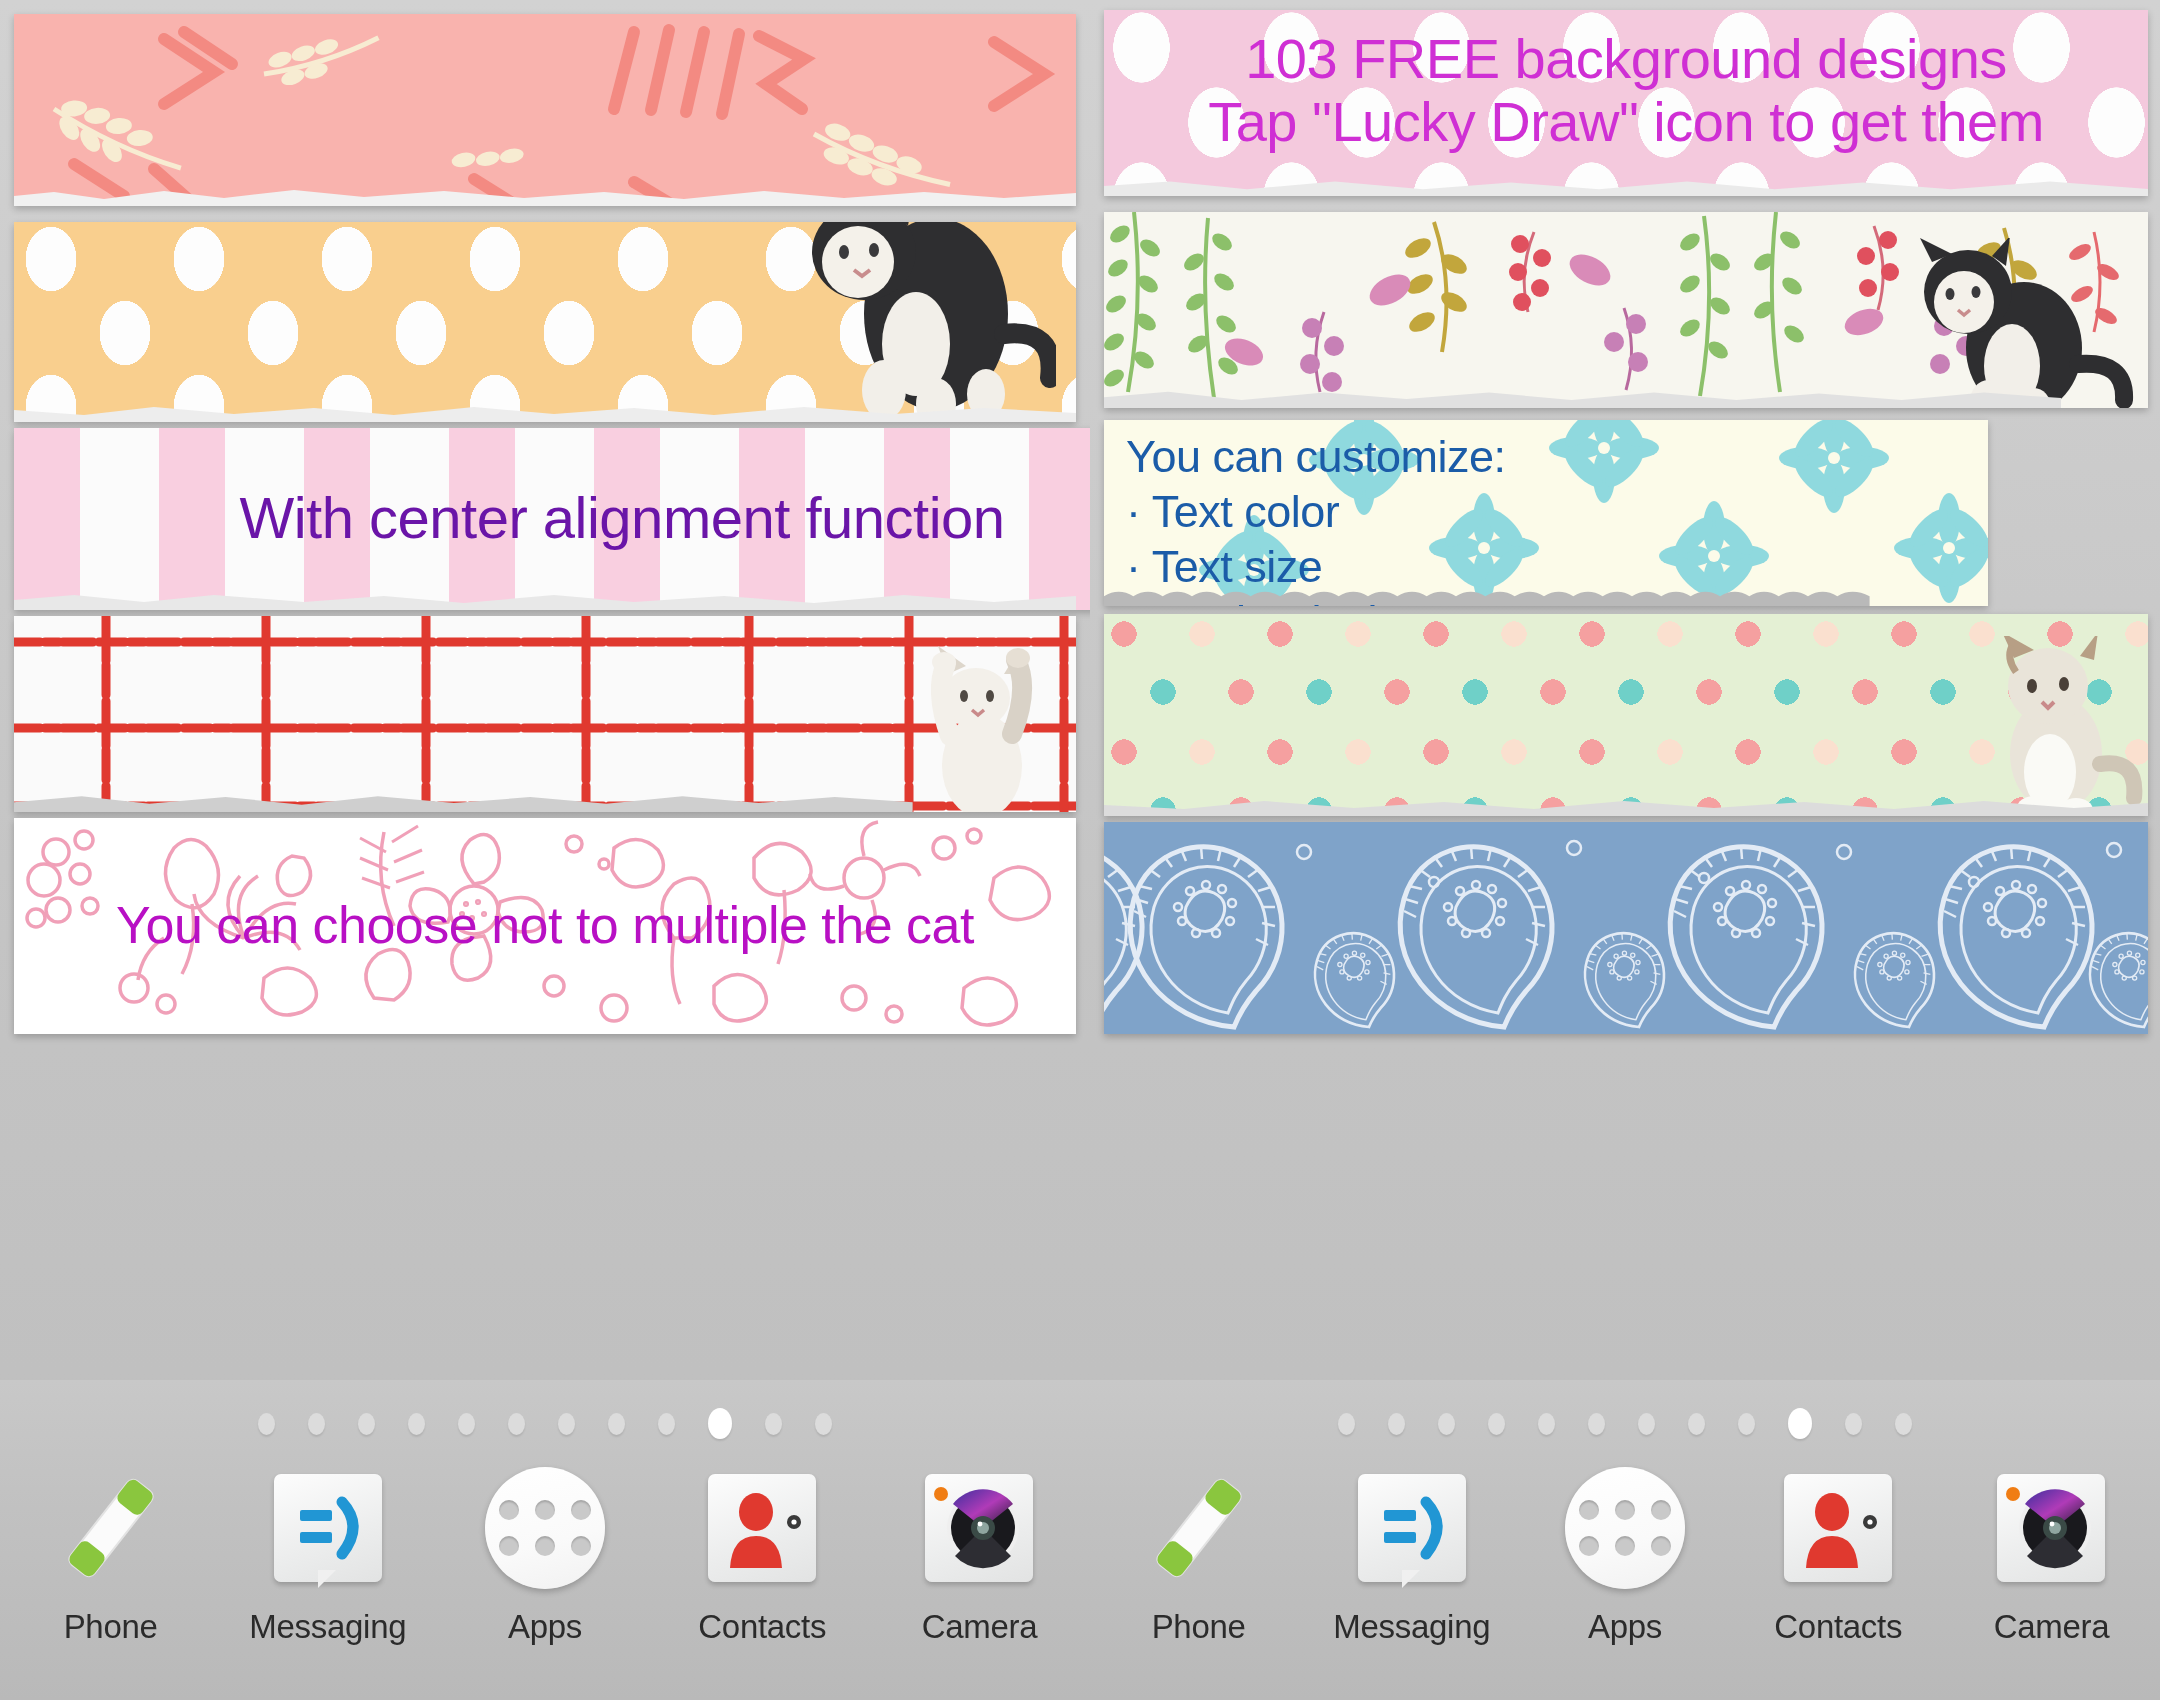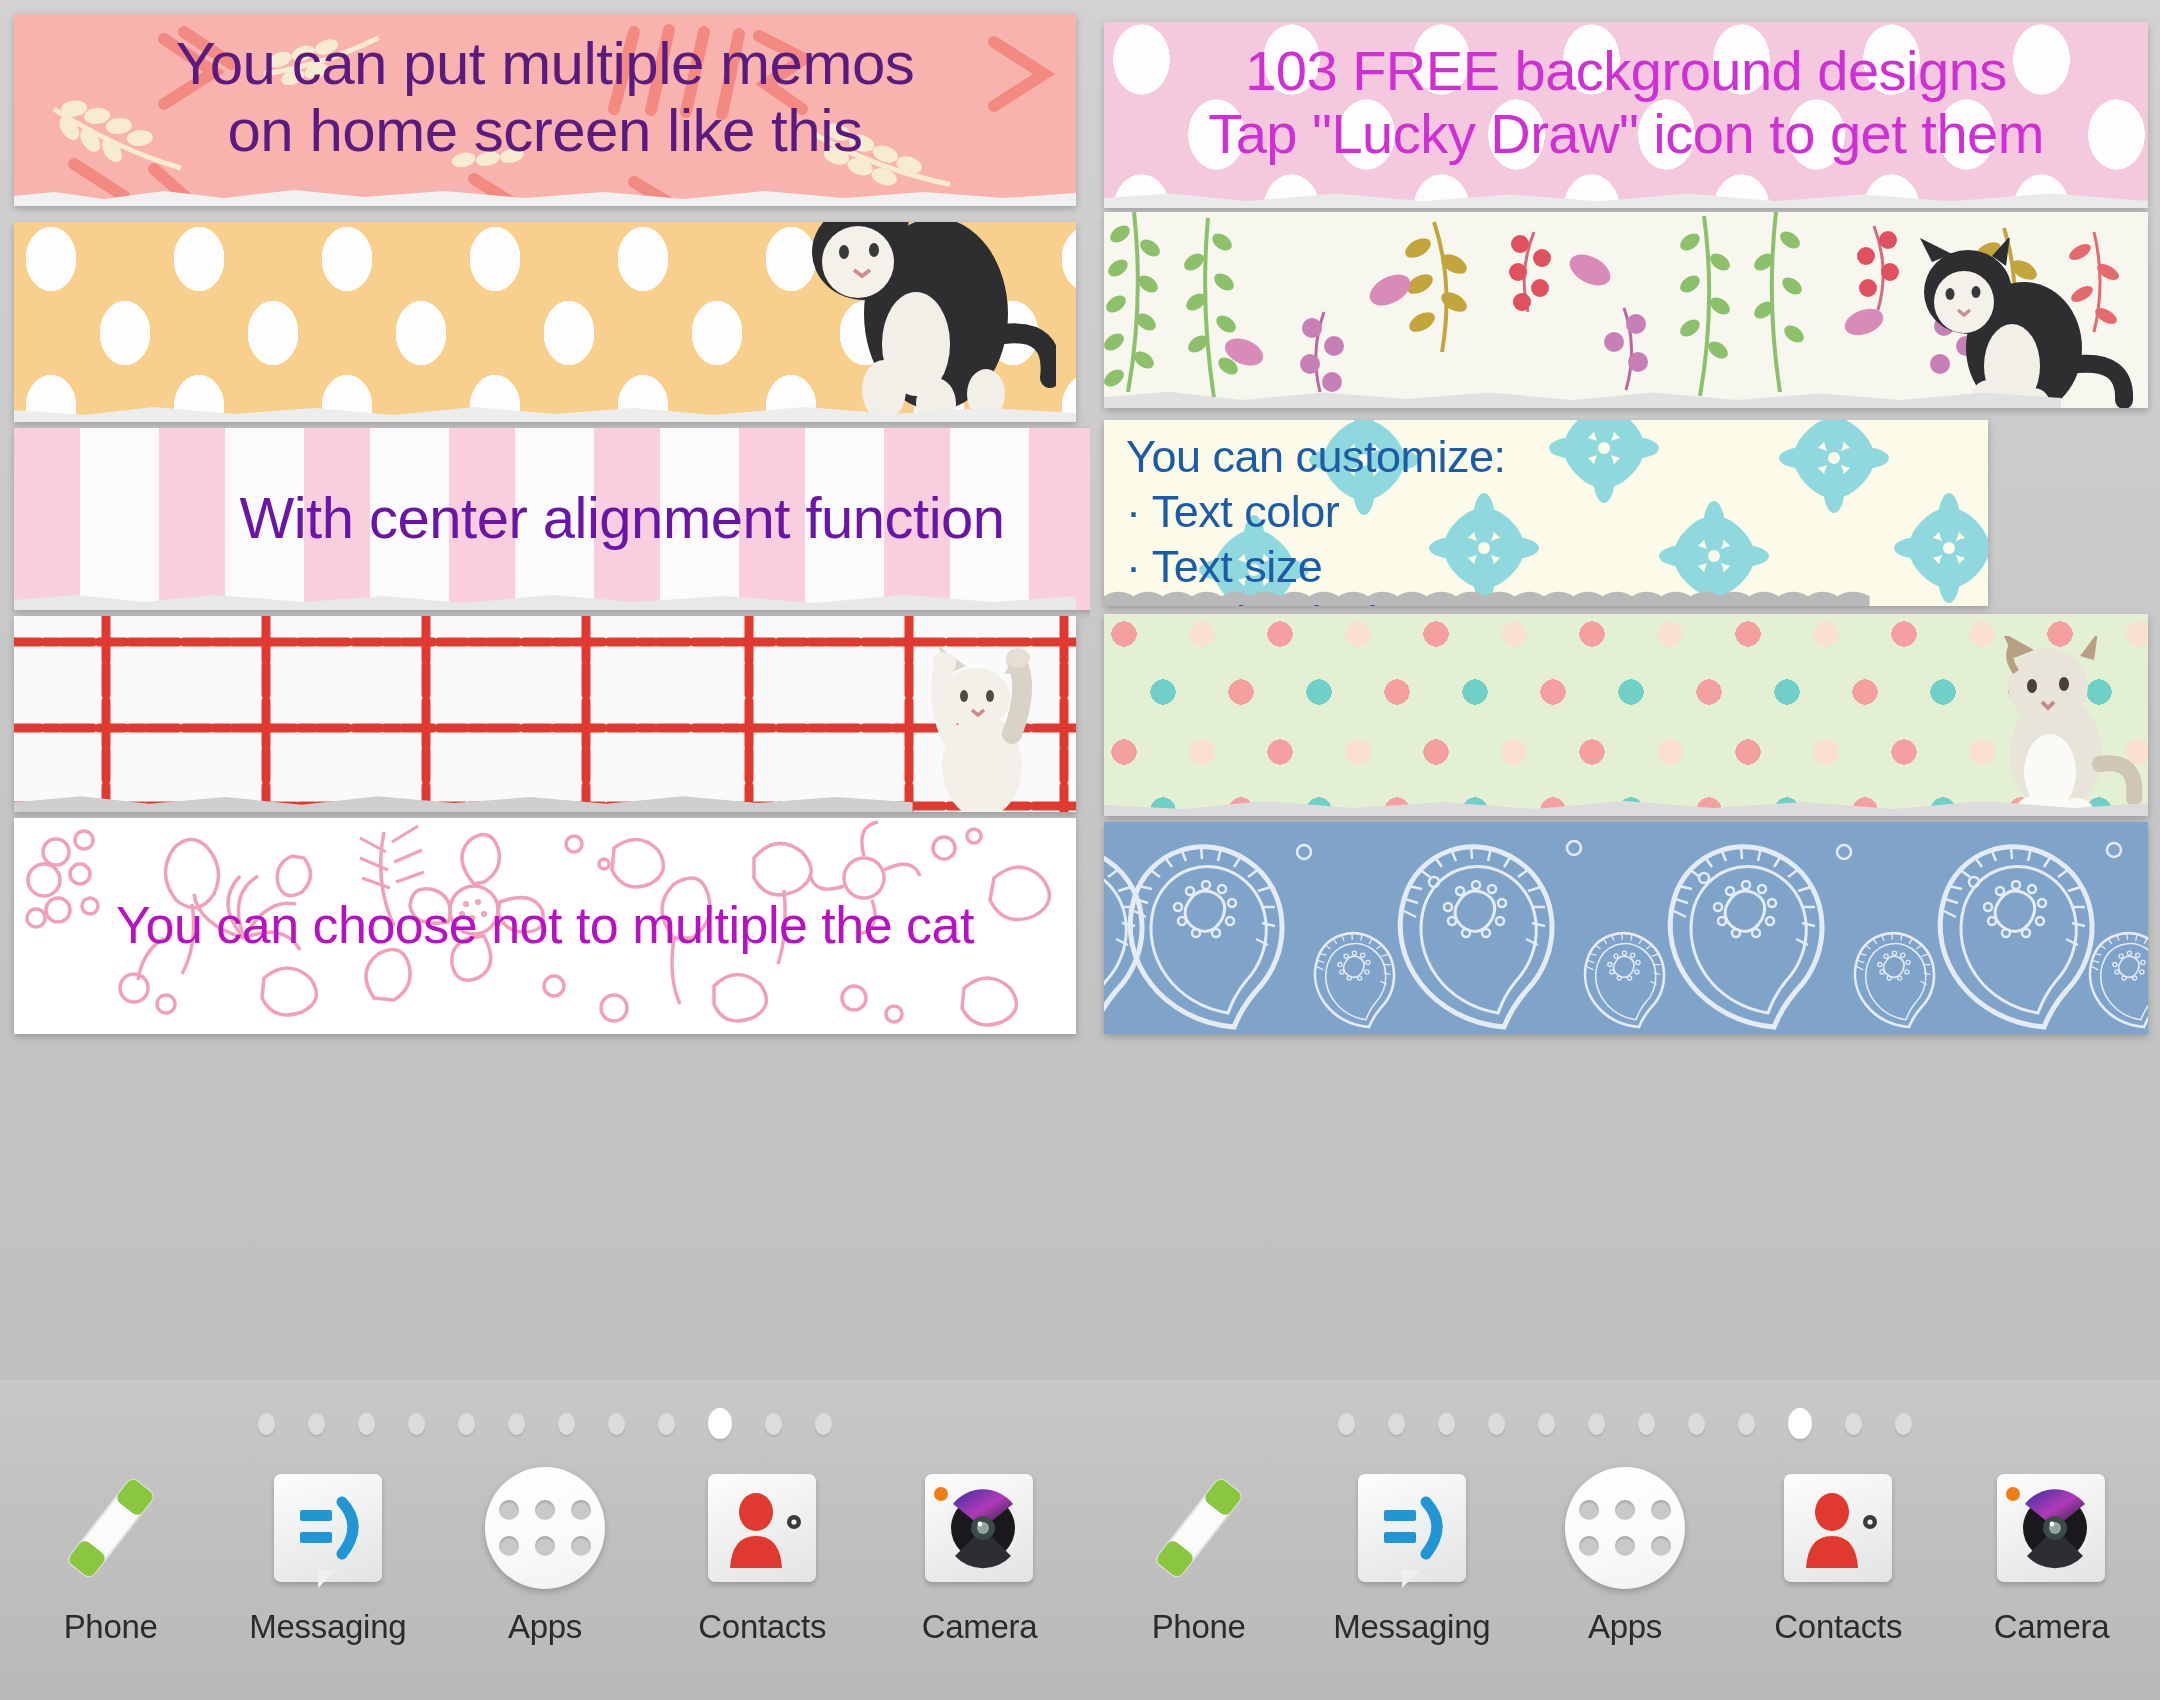--- a/index.html
+++ b/index.html
@@ -172,22 +172,20 @@
               <ellipse cx="80" cy="19" rx="13" ry="8"></ellipse>
             </g>
             <g transform="translate(430,150) rotate(-12)">
               <ellipse cx="20" cy="0" rx="12" ry="7"></ellipse>
                 <ellipse cx="44" cy="4" rx="12" ry="7"></ellipse>
               <ellipse cx="68" cy="6" rx="12" ry="7"></ellipse>
             </g>
           </g>
         </svg>
       </div>
-      <div class="txt" style="left:0;right:0;top:16px;text-align:center;color:#5b1a7f;font-size:60px;">You can put multiple memos
-on home screen like this</div>
       <svg class="torn-bot" viewBox="0 0 1062 22" preserveAspectRatio="none">
         <path d="M0 10 L40 6 L90 13 L150 5 L210 12 L280 4 L350 11 L430 5 L510 12 L590 6 L670 13 L750 5 L830 12 L910 6 L990 12 L1062 7 L1062 22 L0 22Z" fill="#f1f1f1"></path>
       </svg>
     </div>
 
     <div class="memo" style="left:14px; top:222px; width:1062px; height:200px;">
       <div class="pat pat-dots-orange"></div>
 
       <svg style="position:absolute;right:20px;top:-28px;z-index:4" width="260" height="240" viewBox="0 0 260 240">
         <g>
@@ -425,21 +423,21 @@
             </div>
           </div>
           <div class="docklabel">Camera</div>
         </div>
       </div>
     </div>
   </div>
 
   <div class="phone right">
 
-    <div class="memo" style="left:14px; top:22px; width:1044px; height:186px;">
+    <div class="memo" style="left:14px; top:10px; width:1044px; height:186px;">
       <div class="pat pat-dots-lightpink"></div>
       <div class="txt" style="left:0;right:0;top:18px;text-align:center;color:#cf2fd4;font-size:56px;">103 FREE background designs
 Tap "Lucky Draw" icon to get them</div>
       <svg class="torn-bot" viewBox="0 0 1044 20" preserveAspectRatio="none">
         <path d="M0 9 L60 5 L130 12 L210 5 L290 12 L370 6 L450 12 L530 5 L610 12 L690 6 L770 12 L860 5 L950 12 L1044 7 L1044 20 L0 20Z" fill="#eaeaea"></path>
       </svg>
     </div>
 
     <div class="memo" style="left:14px; top:212px; width:1044px; height:196px;">
       <div class="pat pat-botanical">

